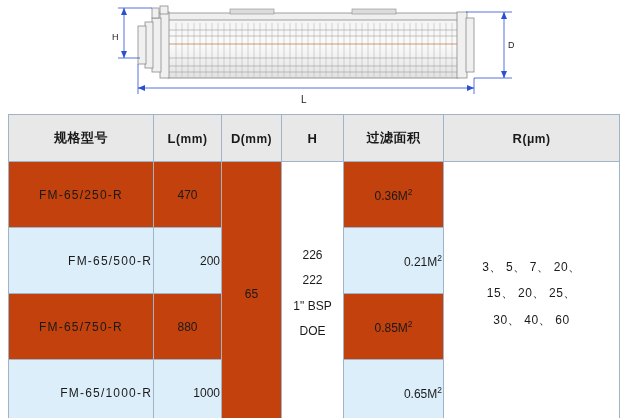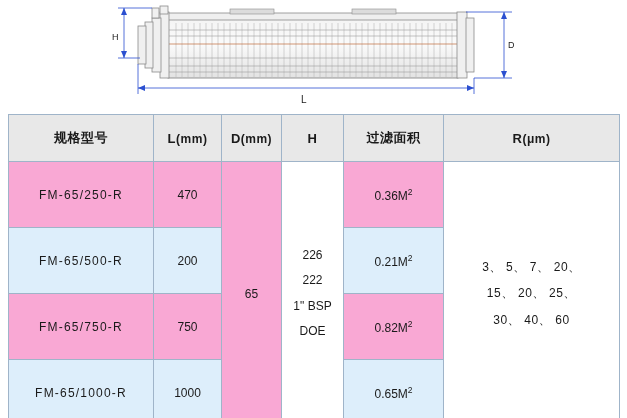--- a/index.html
+++ b/index.html
@@ -53,22 +53,22 @@
     font-size: 13px;
     letter-spacing: 0.5px;
   }
   .c0 { width: 145px; }
   .c1 { width: 68px; }
   .c2 { width: 60px; }
   .c3 { width: 62px; }
   .c4 { width: 100px; }
   .c5 { width: 176px; }
 
-  tr.rowA td { background: #f9a8d4; height: 63px; }
-  tr.rowB td { background: #ddeefb; height: 63px; }
+  tr.rowA td { background: #c2410c; height: 63px; }
+  tr.rowB td { background: #ddeefb; height: 63px; text-align: right; }
 
   td.model { font-size: 12.5px; letter-spacing: 1.2px; }
   td.len   { font-size: 12.5px; }
   td.dia   { font-size: 13px; }
 
   td.spec-merge {
     background: #ffffff !important;
     line-height: 2.1;
     font-size: 12.5px;
   }
@@ -244,22 +244,22 @@
           <div>30、 40、 60</div>
         </td>
       </tr>
       <tr class="rowB">
         <td class="model">FM-65/500-R</td>
         <td class="len">200</td>
         <td><span>0.21</span><span>M</span><span class="sup">2</span></td>
       </tr>
       <tr class="rowA">
         <td class="model">FM-65/750-R</td>
-        <td class="len">750</td>
-        <td><span>0.82</span><span>M</span><span class="sup">2</span></td>
+        <td class="len">880</td>
+        <td><span>0.85</span><span>M</span><span class="sup">2</span></td>
       </tr>
       <tr class="rowB">
         <td class="model">FM-65/1000-R</td>
         <td class="len">1000</td>
         <td><span>0.65</span><span>M</span><span class="sup">2</span></td>
       </tr>
     </tbody>
   </table>
 </div>
 

